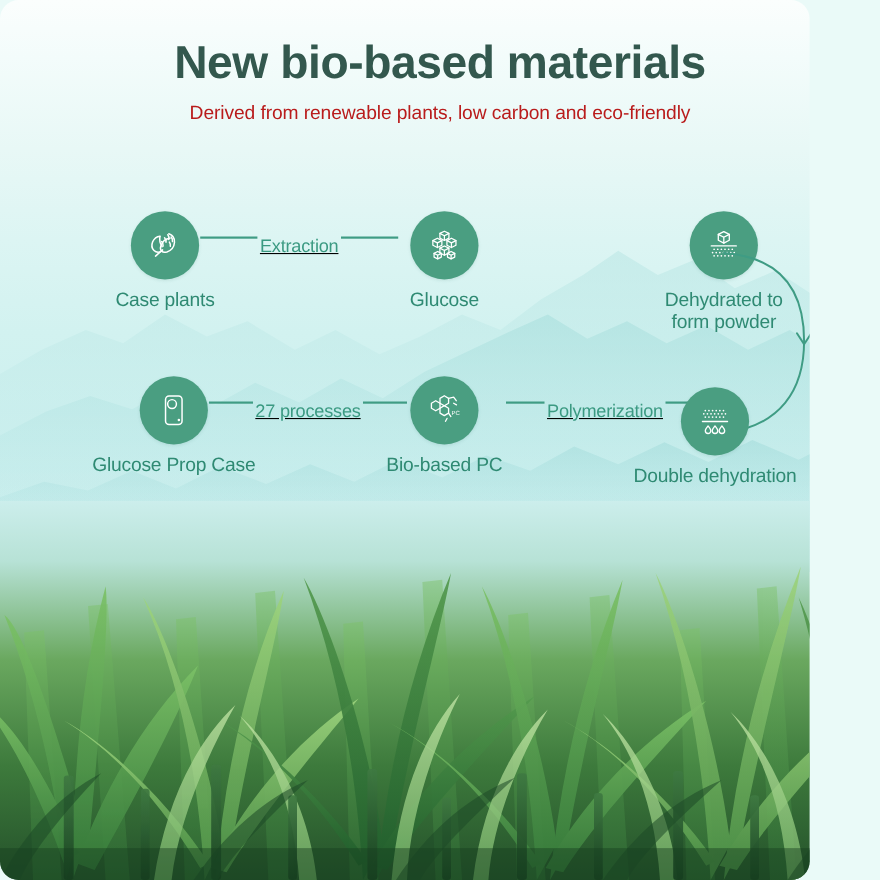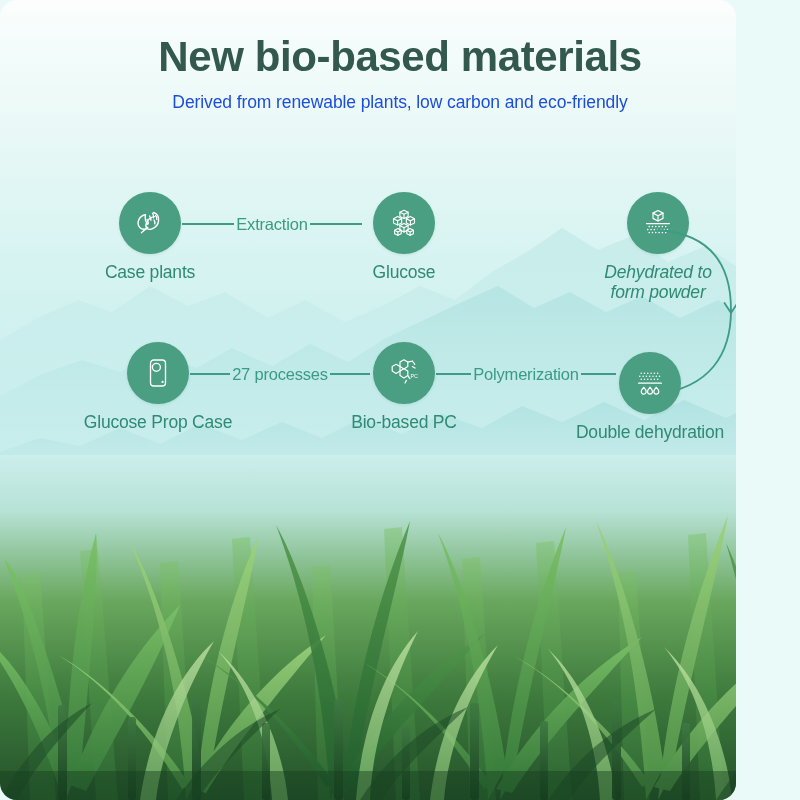--- a/index.html
+++ b/index.html
@@ -35,21 +35,21 @@
     margin-top:33px;
     font-size:42px;
     font-weight:bold;
     letter-spacing:-0.4px;
     color:#33584e;
     line-height:1.12;
   }
   .subtitle {
     margin-top:12px;
     font-size:17.5px;
-    color:#1d4ed8;
+    color:#b91c1c;
     letter-spacing:-0.1px;
   }
 
   
   .flow { position:absolute; left:0; top:0; width:800px; height:470px; }
 
   .node { position:absolute; width:160px; text-align:center; }
   .circle {
     width:62px; height:62px; border-radius:50%;
     background:#4a9e81;
@@ -63,22 +63,23 @@
     font-size:17.5px;
     color:#2f8a73;
     line-height:1.12;
     letter-spacing:-0.2px;
     white-space:pre-line;
   }
 
   
   .conn {
     position:absolute;
-    display:flex; align-items:center;
+    display:flex; 
     height:18px;
+    text-decoration:underline;
   }
   .conn .bar { height:1.6px; background:#3f9c84; flex:1 1 auto; min-width:14px; }
   .conn .ctext {
     font-size:16.5px; color:#3b9a82; white-space:nowrap;
     padding:0 2px; letter-spacing:-0.2px;
   }
 
   .curve { position:absolute; left:600px; top:218px; }
 </style>
 </head>
@@ -161,21 +162,21 @@
           <g>
             <path d="M23.1 22.6l3.3 1.7v3.4l-3.3 1.6-3.3-1.6v-3.4z"></path>
             <path d="M19.8 24.3l3.3 1.7 3.3-1.7M23.1 26v3.3"></path>
           </g>
         </svg>
       </div>
       <div class="node-label">Glucose</div>
     </div>
 
 
-    <div class="node" style="left:578px; top:192px;font-style:italic;">
+    <div class="node" style="left:578px; top:192px;">
       <div class="circle">
         <svg width="34" height="34" viewBox="0 0 34 34" fill="none" stroke="#ffffff" stroke-width="1.2" stroke-linecap="round" stroke-linejoin="round">
           <path d="M17 4.5l5 2.6v5.3l-5 2.6-5-2.6V7.1z"></path>
           <path d="M12 7.1l5 2.6 5-2.6M17 9.7v5.3"></path>
           <path d="M5.6 17.6h22.8"></path>
           <g fill="#ffffff" stroke="none">
             <circle cx="8.2" cy="20.6" r=".78"></circle>
               <circle cx="11.5" cy="20.6" r=".78"></circle>
             <circle cx="14.8" cy="20.6" r=".78"></circle>
               <circle cx="18.1" cy="20.6" r=".78"></circle>
@@ -230,21 +231,21 @@
           <path d="M14 16.1l3.9-2.3 3.9 2.3v4.5l-3.9 2.3-3.9-2.3z"></path>
           <path d="M14 7.1l3.9-2.3 3.9 2.3v4.5l-3.9 2.3L14 11.6z"></path>
           <path d="M21.8 7.1l4.6-1.1M26.4 6l2.4 3.3M26.4 11.6l2.6 1.5"></path>
           <path d="M21.8 20.6l2.1 3.1M20.4 25.4l-1.4 2.6"></path>
           <text x="24.4" y="22.6" font-family="'Liberation Sans', sans-serif" font-size="5.4" fill="#ffffff" stroke="none">PC</text>
         </svg>
       </div>
       <div class="node-label">Bio-based PC</div>
     </div>
 
-    <div class="conn" style="left:436px; top:365px; width:180px;">
+    <div class="conn" style="left:460px; top:365px; width:180px;">
       <div class="bar"></div>
       <div class="ctext">Polymerization</div>
       <div class="bar"></div>
     </div>
 
     <div class="node" style="left:570px; top:352px;">
       <div class="circle">
         <svg width="34" height="34" viewBox="0 0 34 34" fill="none" stroke="#ffffff" stroke-width="1.2" stroke-linecap="round" stroke-linejoin="round">
           <g fill="#ffffff" stroke="none">
             <circle cx="8.2" cy="7.2" r=".78"></circle>

